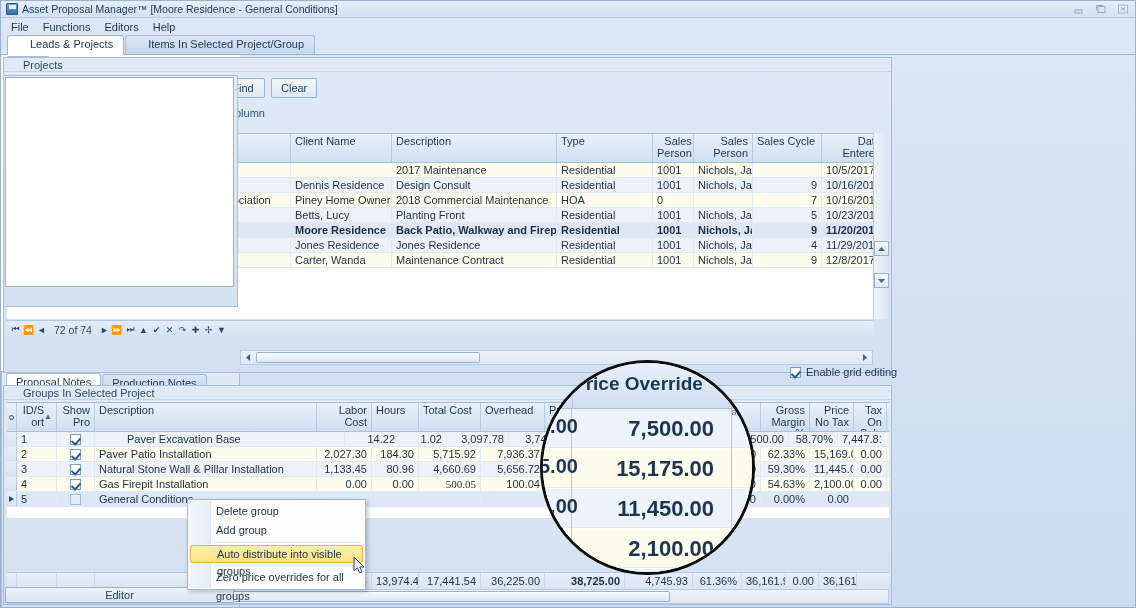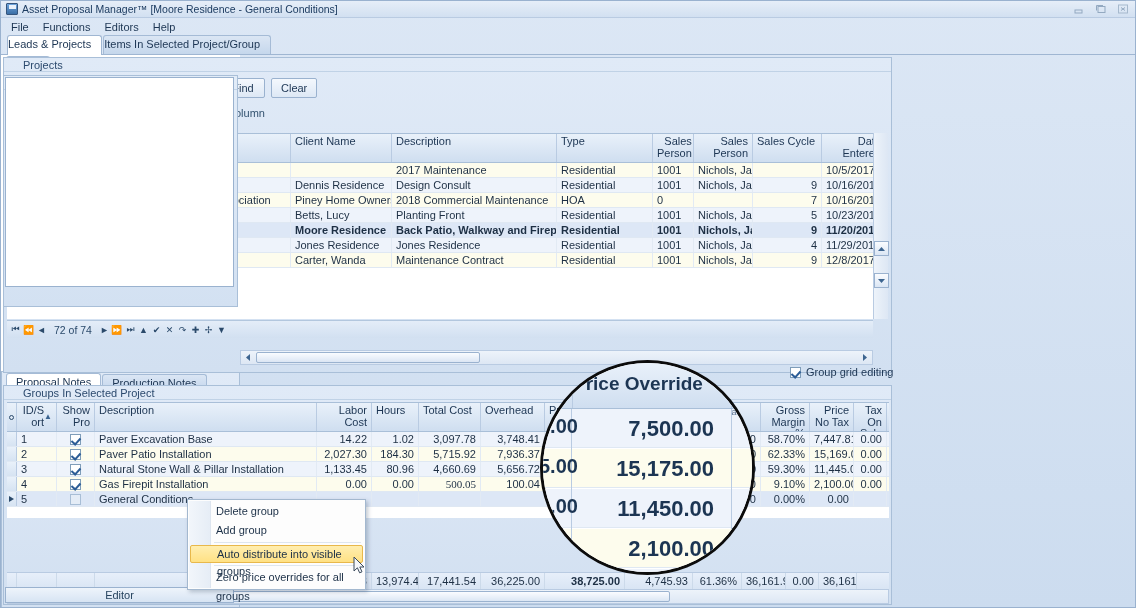--- a/index.html
+++ b/index.html
@@ -57,21 +57,21 @@
     padding: 1px 6px; font-size: 11px; color: #1c3553;
   }
 
   
   .maintabs {
     display: flex; align-items: flex-end; height: 20px;
     padding-left: 6px; gap: 1px;
     border-bottom: 1px solid #9fb6d2;
   }
   .maintab {
-    height: 19px; padding: 2px 10px 0 0;
+    height: 19px; padding: 2px 10px 0 22px;
     font-size: 11px;
     background: linear-gradient(#dbe6f4,#c5d7ec);
     border: 1px solid #a5bbd6; border-bottom: none;
     border-radius: 3px 3px 0 0;
     color: #1c3553;
     margin-top: 40px;
   }
   .maintab.active {
     background: #ffffff; border-color: #9fb6d2;
     position: relative; top: 1px; height: 20px;
@@ -543,21 +543,21 @@
         <div class="arrowbox" style="right:0;top:0;width:14px;height:13px;">
           <svg width="4" height="7" viewBox="0 0 4 7">
               <path d="M0 0 L0 7 L4 3.5 Z" fill="#3d6590"></path>
             </svg>
         </div>
       </div>
     </div>
 
     <div class="enablegrid">
       <span class="chk on"></span>
-      <span>Group grid editing</span>
+      <span>Enable grid editing</span>
     </div>
 
     <div id="filter-pane">
       <div class="subtabs">
         <div class="subtab active">Filter</div>
         <div class="subtab">Metrics</div>
         <div class="subtab">Images</div>
       </div>
 
       <div class="fbox">
@@ -631,21 +631,21 @@
             </div>
             <div class="gh wrap" style="width: 38px; flex: 0 0 38px;"></div>
           </div>
         <div id="groups-body">
             <div class="grow odd">
               <div class="indic"></div>
               <div class="gc" style="width: 40px; flex: 0 0 40px;">1</div>
               <div class="gc c chkcell" style="width: 38px; flex: 0 0 38px;">
                 <span class="chk on"></span>
               </div>
-              <div class="gc" style="width: 222px; flex: 0 0 222px;">Paver Excavation Base</div>
+              <div class="gc" style="width: 222px; flex: 0 0 222px; margin-left: 28px;">Paver Excavation Base</div>
               <div class="gc r" style="width: 55px; flex: 0 0 55px;">14.22</div>
               <div class="gc r" style="width: 47px; flex: 0 0 47px;">1.02</div>
               <div class="gc r" style="width: 62px; flex: 0 0 62px;">3,097.78</div>
               <div class="gc r" style="width: 64px; flex: 0 0 64px;">3,748.41</div>
               <div class="gc r" style="width: 80px; flex: 0 0 80px;">0.00</div>
               <div class="gc r" style="width: 136px; flex: 0 0 136px;">7,500.00</div>
               <div class="gc r" style="width: 49px; flex: 0 0 49px;">58.70%</div>
               <div class="gc r" style="width: 44px; flex: 0 0 44px;">7,447.81</div>
               <div class="gc r" style="width: 33px; flex: 0 0 33px;">0.00</div>
               <div class="gc r" style="width: 38px; flex: 0 0 38px;">7,447</div>
@@ -692,21 +692,21 @@
               <div class="gc c chkcell" style="width: 38px; flex: 0 0 38px;">
                 <span class="chk on"></span>
               </div>
               <div class="gc" style="width: 222px; flex: 0 0 222px;">Gas Firepit Installation</div>
               <div class="gc r" style="width: 55px; flex: 0 0 55px;">0.00</div>
               <div class="gc r" style="width: 47px; flex: 0 0 47px;">0.00</div>
               <div class="gc r" style="width: 62px; flex: 0 0 62px; font-family: Liberation Serif, serif;">500.05</div>
               <div class="gc r" style="width: 64px; flex: 0 0 64px;">100.04</div>
               <div class="gc r" style="width: 80px; flex: 0 0 80px;">0.00</div>
               <div class="gc r" style="width: 136px; flex: 0 0 136px;">2,100.00</div>
-              <div class="gc r" style="width: 49px; flex: 0 0 49px;">9.10%</div>
+              <div class="gc r" style="width: 49px; flex: 0 0 49px;">54.63%</div>
               <div class="gc r" style="width: 44px; flex: 0 0 44px;">2,100.00</div>
               <div class="gc r" style="width: 33px; flex: 0 0 33px;">0.00</div>
               <div class="gc r" style="width: 38px; flex: 0 0 38px;">2,100</div>
             </div>
             <div class="grow sel">
               <div class="indic cur"></div>
               <div class="gc" style="width: 40px; flex: 0 0 40px;">5</div>
               <div class="gc c chkcell" style="width: 38px; flex: 0 0 38px;">
                 <span class="chk dim"></span>
               </div>

